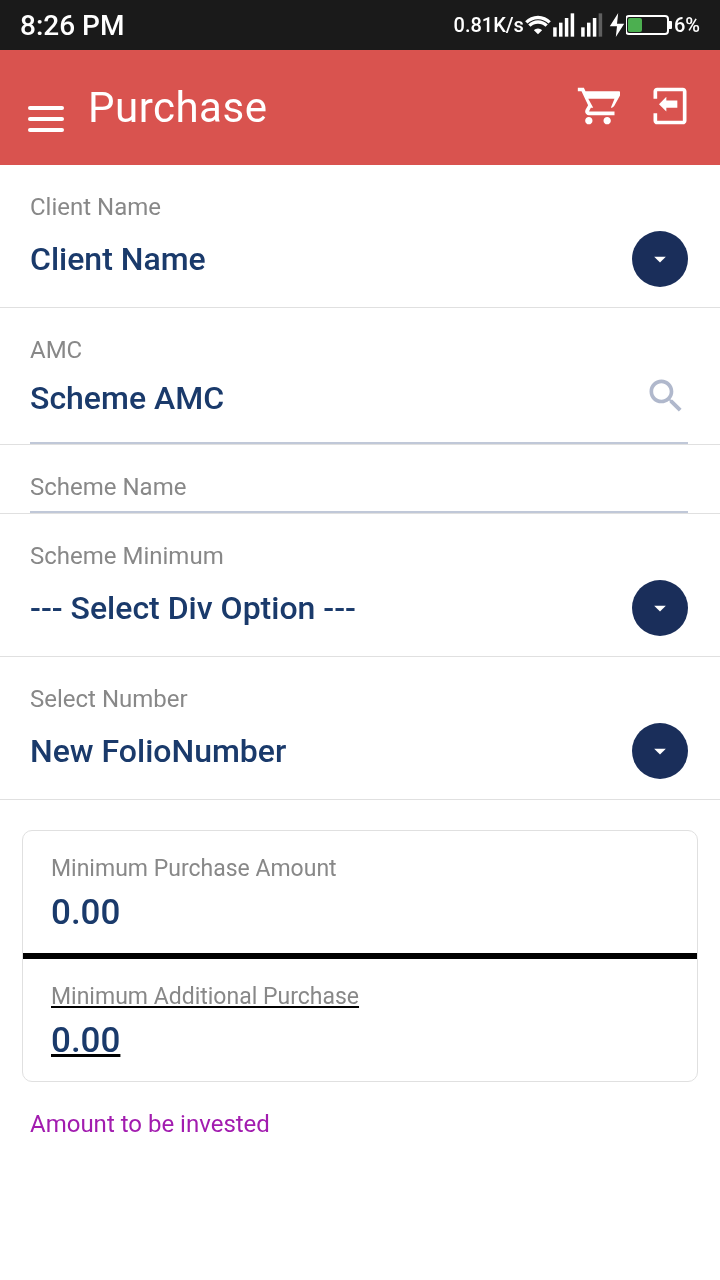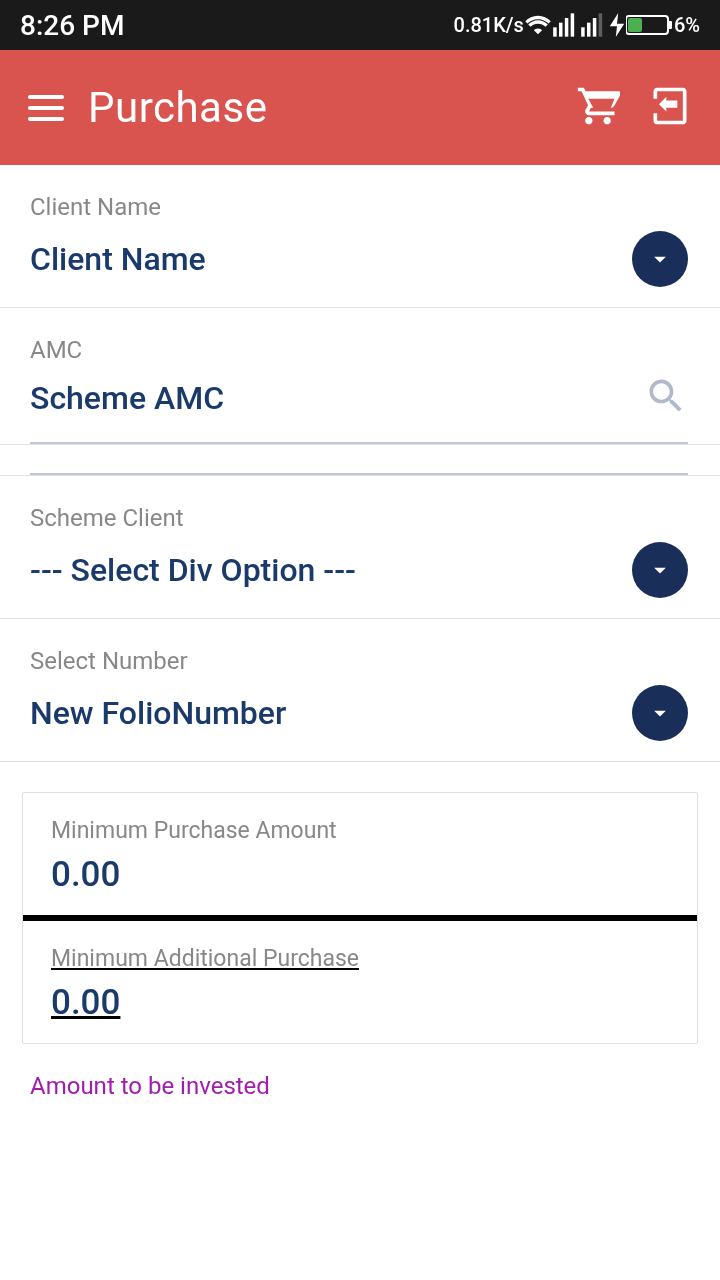--- a/index.html
+++ b/index.html
@@ -42,21 +42,21 @@
       background: #d9534f;
       height: 115px;
       display: flex;
       align-items: center;
       padding: 0 28px;
       justify-content: space-between;
     }
 
     .app-bar-left {
       display: flex;
-      align-items: center;
+      align-items: flex-end;
       gap: 24px;
     }
 
     .hamburger-icon {
       display: flex;
       flex-direction: column;
       gap: 7px;
       cursor: pointer;
     }
 
@@ -158,21 +158,21 @@
     .search-btn svg {
       width: 44px;
       height: 44px;
       fill: #b0b8cc;
     }
 
     
     .info-card {
       margin: 30px 22px 0 22px;
       border: 1px solid #e0e0e0;
-      border-radius: 2px;
+      border-radius: 10px;
       overflow: hidden;
       background: #fff;
     }
 
     .info-card-row {
       padding: 24px 28px 20px 28px;
     }
 
     .info-card-row + .info-card-row {
       border-top: 6px solid #000000;
@@ -289,25 +289,26 @@
       <div class="search-btn">
         <svg viewBox="0 0 24 24">
           <path d="M15.5 14h-.79l-.28-.27C15.41 12.59 16 11.11 16 9.5 16 5.91 13.09 3 9.5 3S3 5.91 3 9.5 5.91 16 9.5 16c1.61 0 3.09-.59 4.23-1.57l.27.28v.79l5 4.99L20.49 19l-4.99-5zm-6 0C7.01 14 5 11.99 5 9.5S7.01 5 9.5 5 14 7.01 14 9.5 11.99 14 9.5 14z"></path>
         </svg>
       </div>
     </div>
     <div class="field-underline"></div>
   </div>
 
   <div class="form-section">
+    <div class="field-label">Scheme Name</div>
     <div class="field-underline"></div>
   </div>
 
   <div class="form-section">
-    <div class="field-label">Scheme Client</div>
+    <div class="field-label">Scheme Minimum</div>
     <div class="field-row">
       <span class="field-value placeholder">--- Select Div Option ---</span>
       <div class="dropdown-btn">
         <svg viewBox="0 0 24 24">
           <path d="M7 10l5 5 5-5z"></path>
         </svg>
       </div>
     </div>
   </div>
 

